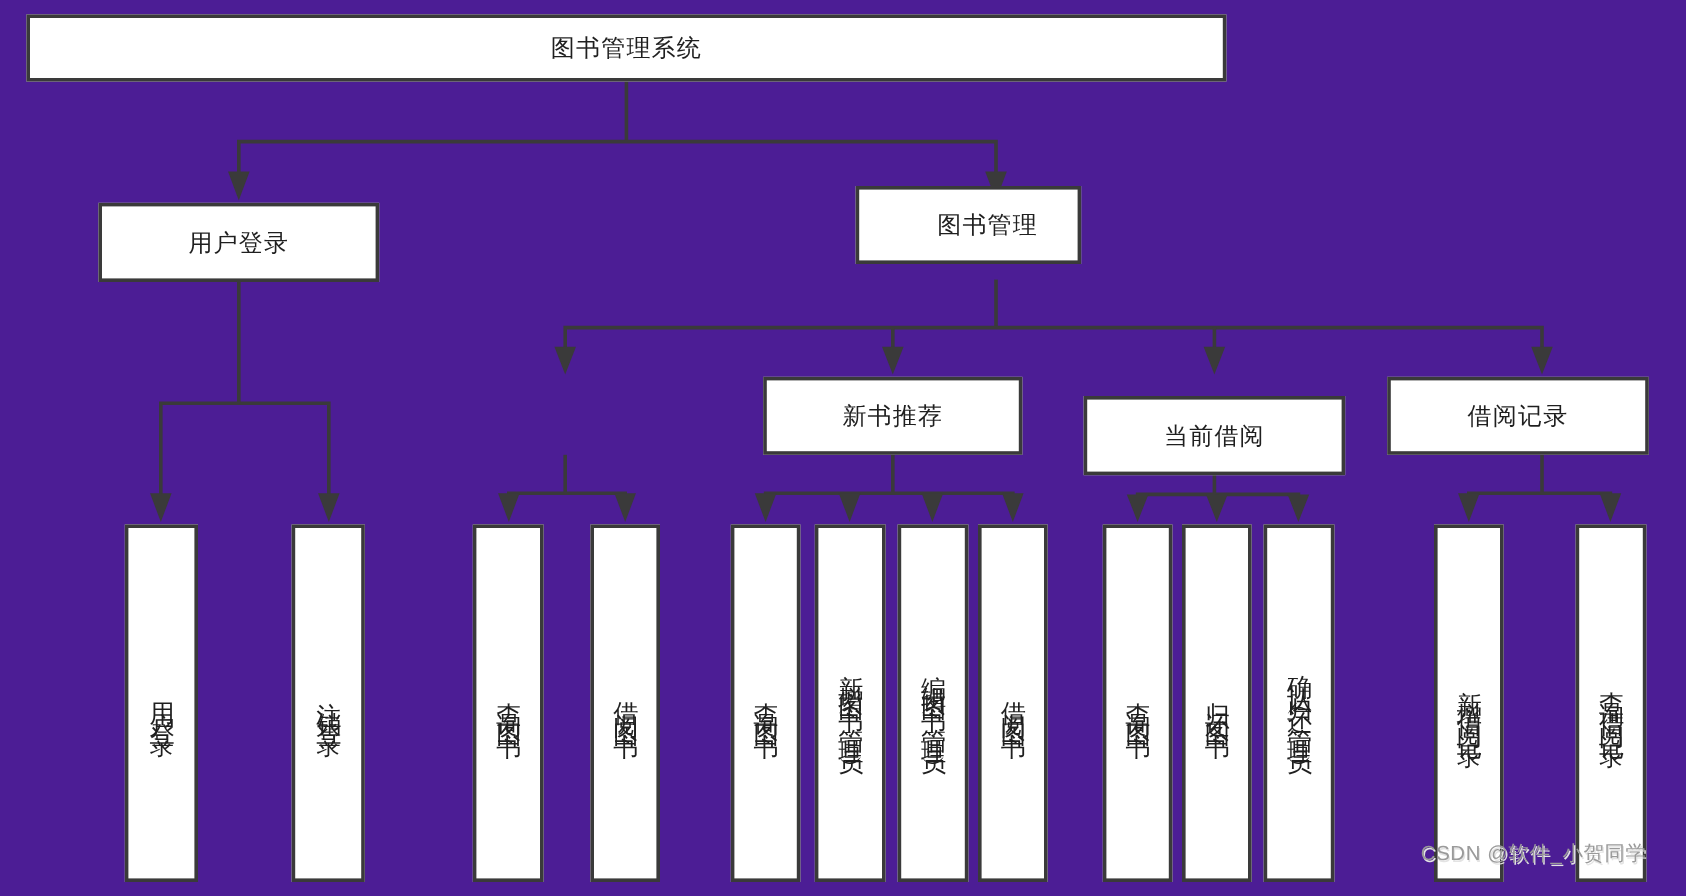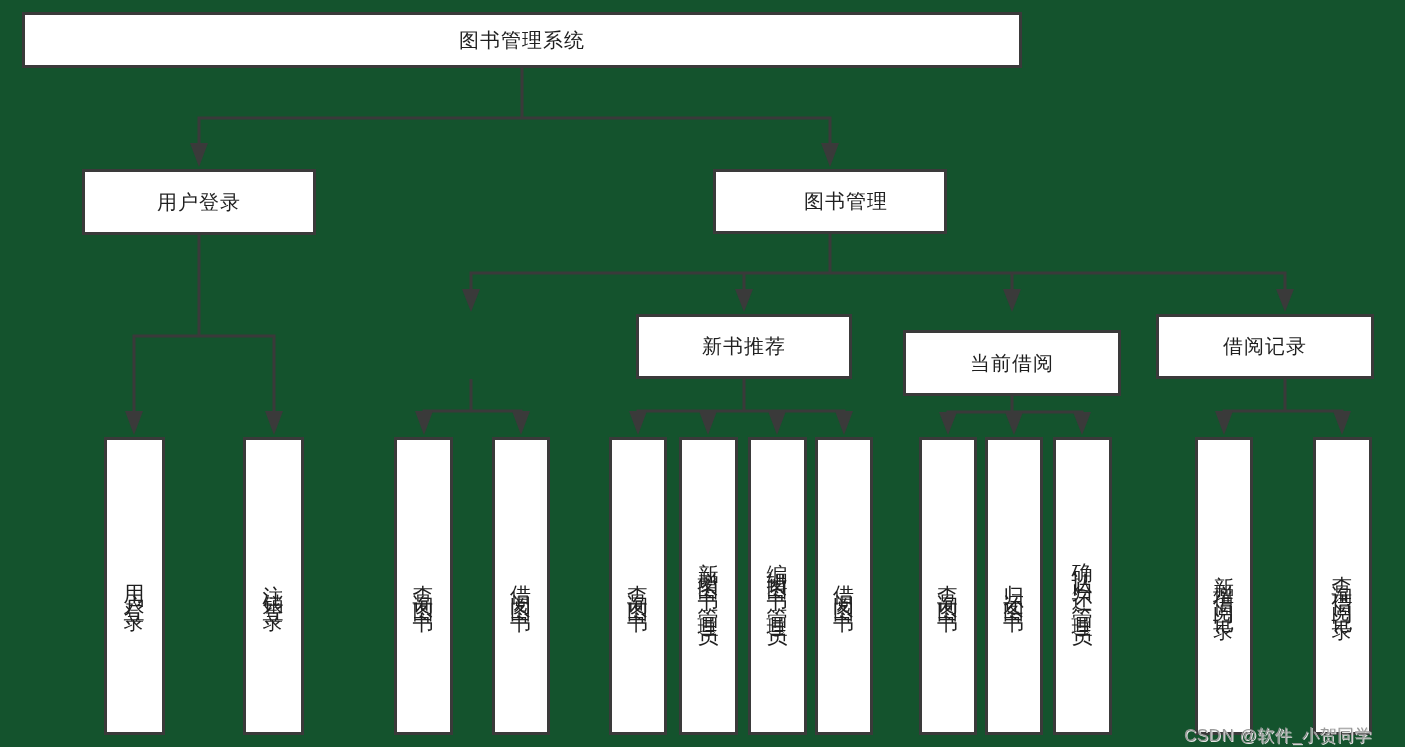--- a/index.html
+++ b/index.html
@@ -5,21 +5,21 @@
   html, body {
     margin: 0;
     padding: 0;
     background: #ffffff;
     font-family: "Liberation Sans", "DejaVu Sans", sans-serif;
   }
   #stage {
     position: relative;
     width: 1405px;
     height: 747px;
-    background: #14532d;
+    background: #4c1d95;
     overflow: hidden;
   }
   #wires {
     position: absolute;
     left: 0; top: 0;
     width: 1405px;
     height: 747px;
   }
   .node {
     position: absolute;
@@ -40,31 +40,31 @@
     writing-mode: vertical-rl;
     text-orientation: mixed;
     font-size: 21px;
     letter-spacing: 9px;
     line-height: 1;
     white-space: nowrap;
   }
   .watermark {
     position: absolute;
     left: 1184px;
-    top: 724px;
+    top: 700px;
     font-size: 17px;
     letter-spacing: 0.5px;
     color: #9a9a9a;
     text-shadow: 1px 1px 0 #e3e3e3;
     white-space: nowrap;
   }
   
   #n-root { left: 22px;  top: 12px;  width: 1000px; height: 56px; }
   #n-l1a  { left: 82px;  top: 169px; width: 234px;  height: 66px; }
-  #n-l1b  { left: 713px; top: 169px; width: 234px;  height: 65px; padding-left: 32px; }
+  #n-l1b  { left: 713px; top: 155px; width: 188px;  height: 65px; padding-left: 32px; }
   #n-l2a  { left: 363px; top: 314px; width: 216px;  height: 65px; }
   #n-l2b  { left: 636px; top: 314px; width: 216px;  height: 65px; }
   #n-l2c  { left: 903px; top: 330px; width: 218px;  height: 66px; }
   #n-l2d  { left: 1156px;top: 314px; width: 218px;  height: 65px; }
   .leaf   { top: 437px;  height: 298px; }
   #n-a1 { left: 104px;  width: 61px; }
   #n-a2 { left: 243px;  width: 61px; }
   #n-b1 { left: 394px;  width: 59px; }
   #n-b2 { left: 492px;  width: 58px; }
   #n-c1 { left: 609px;  width: 58px; }

